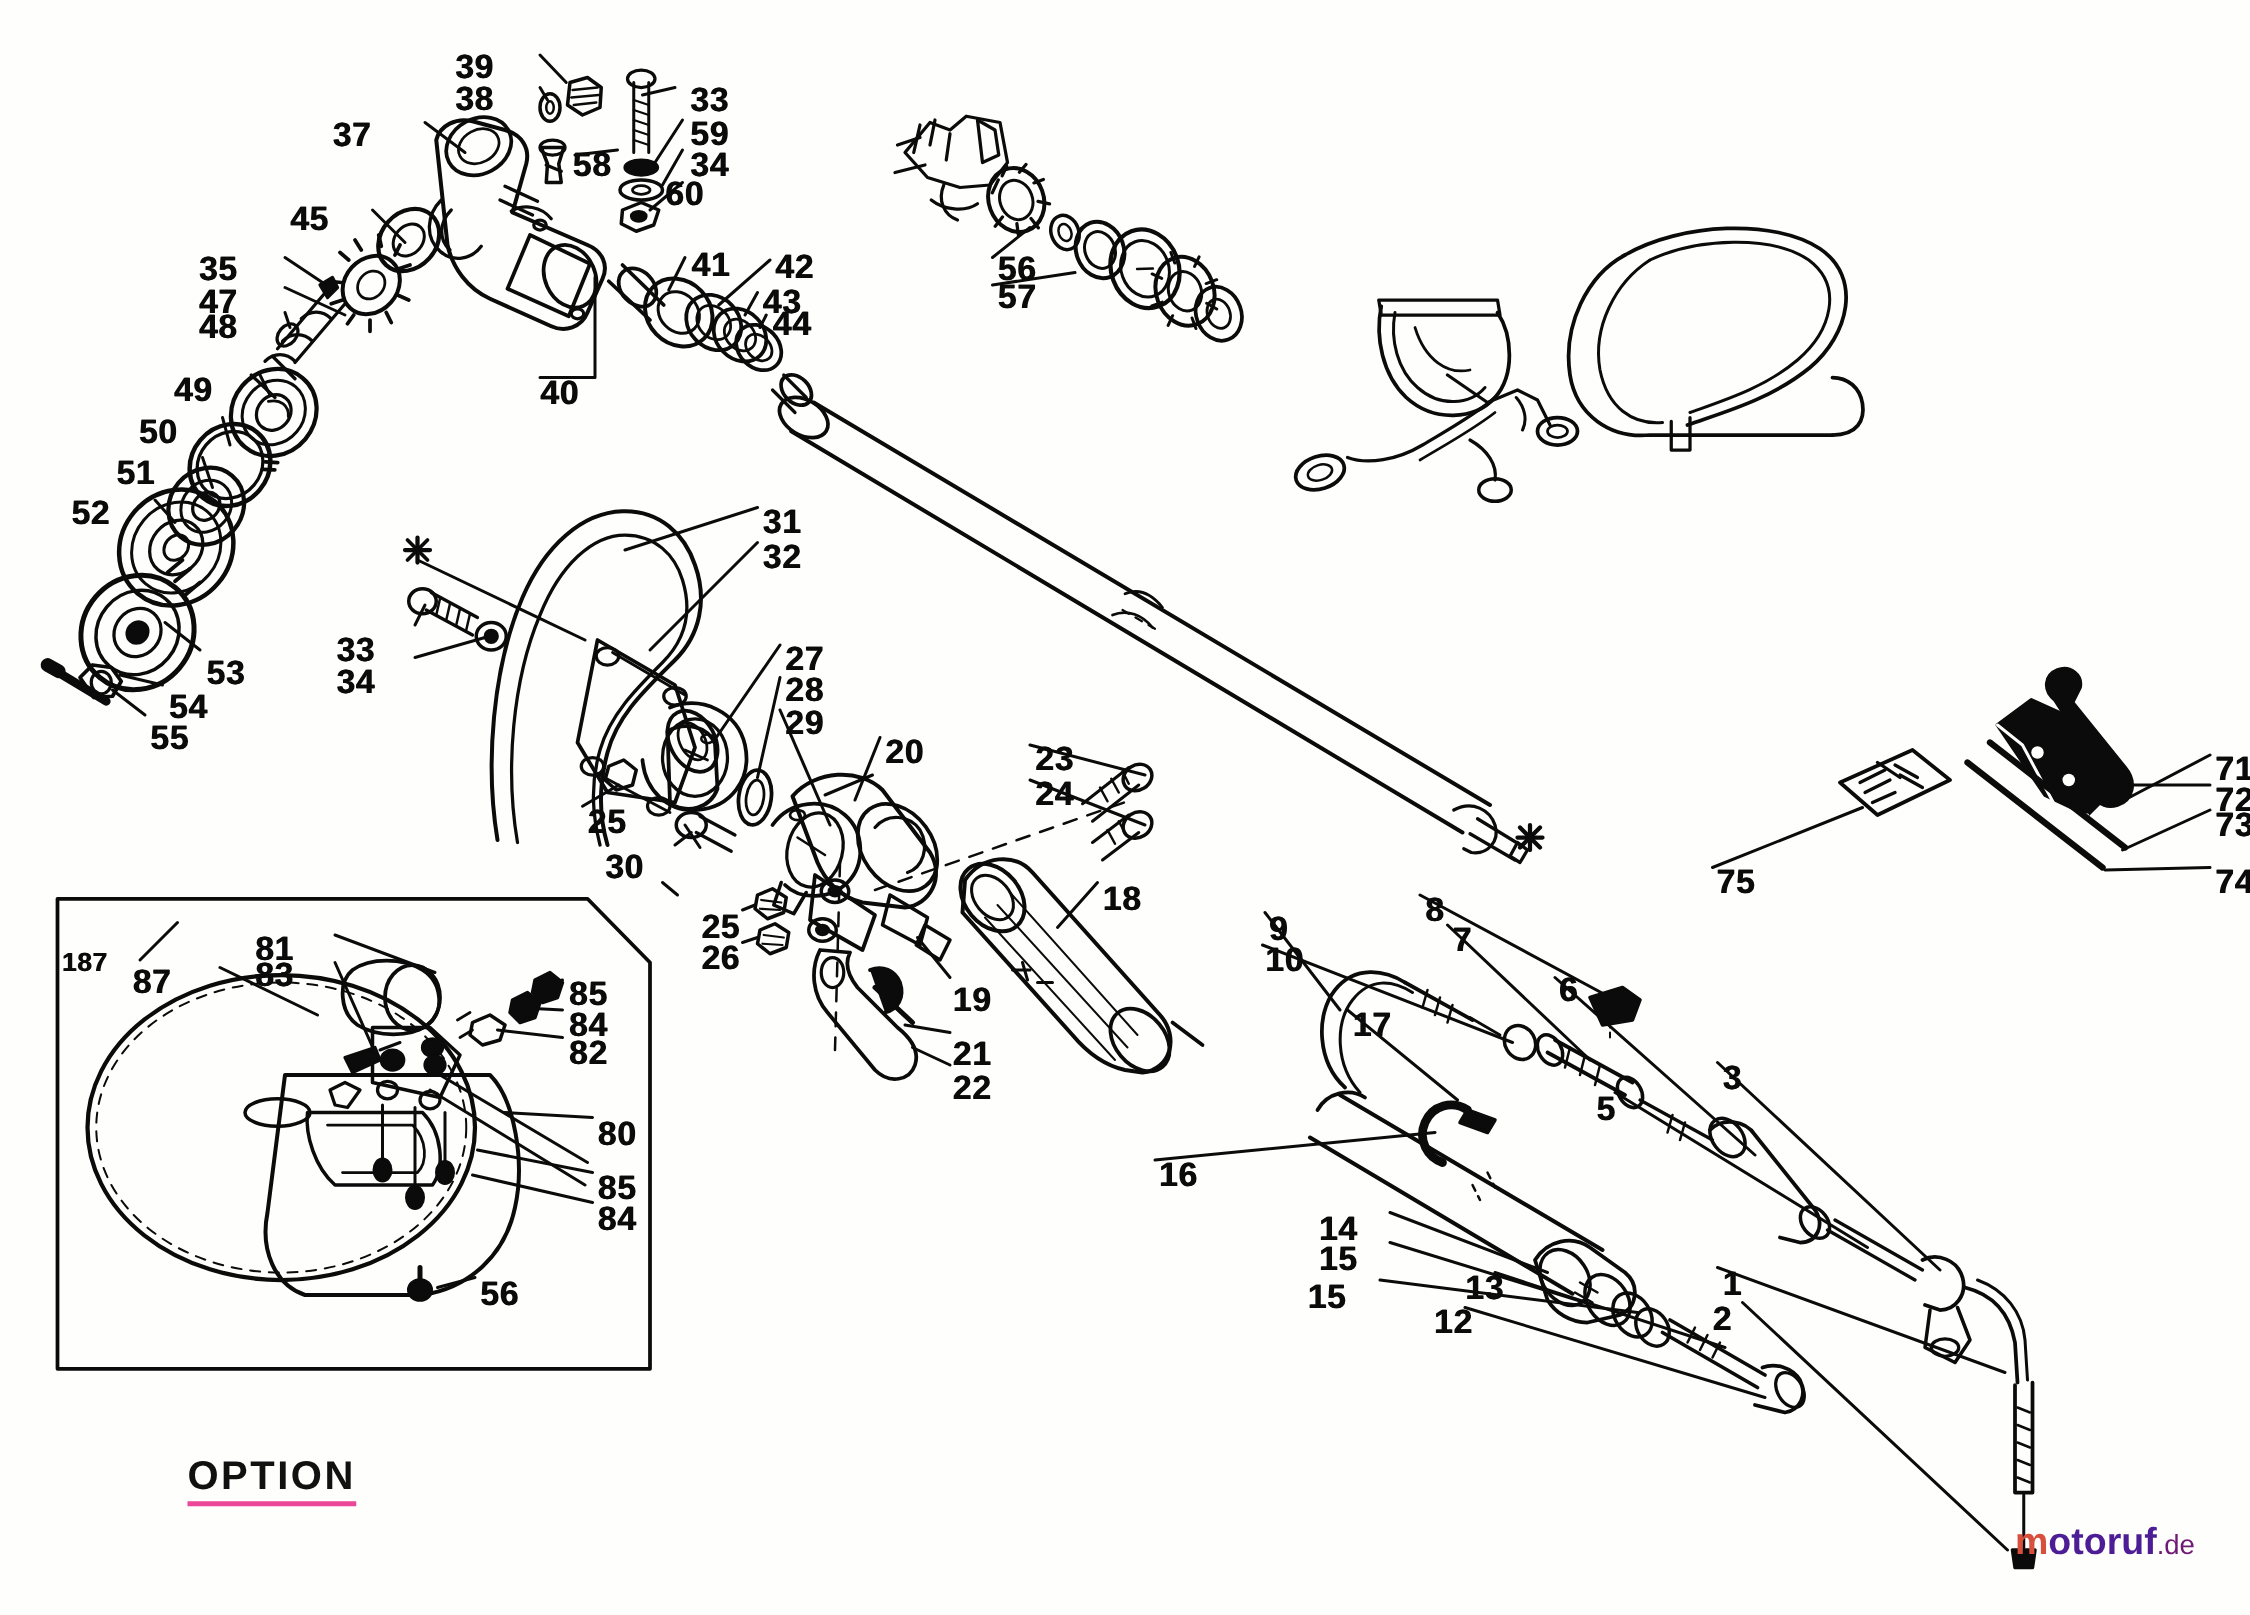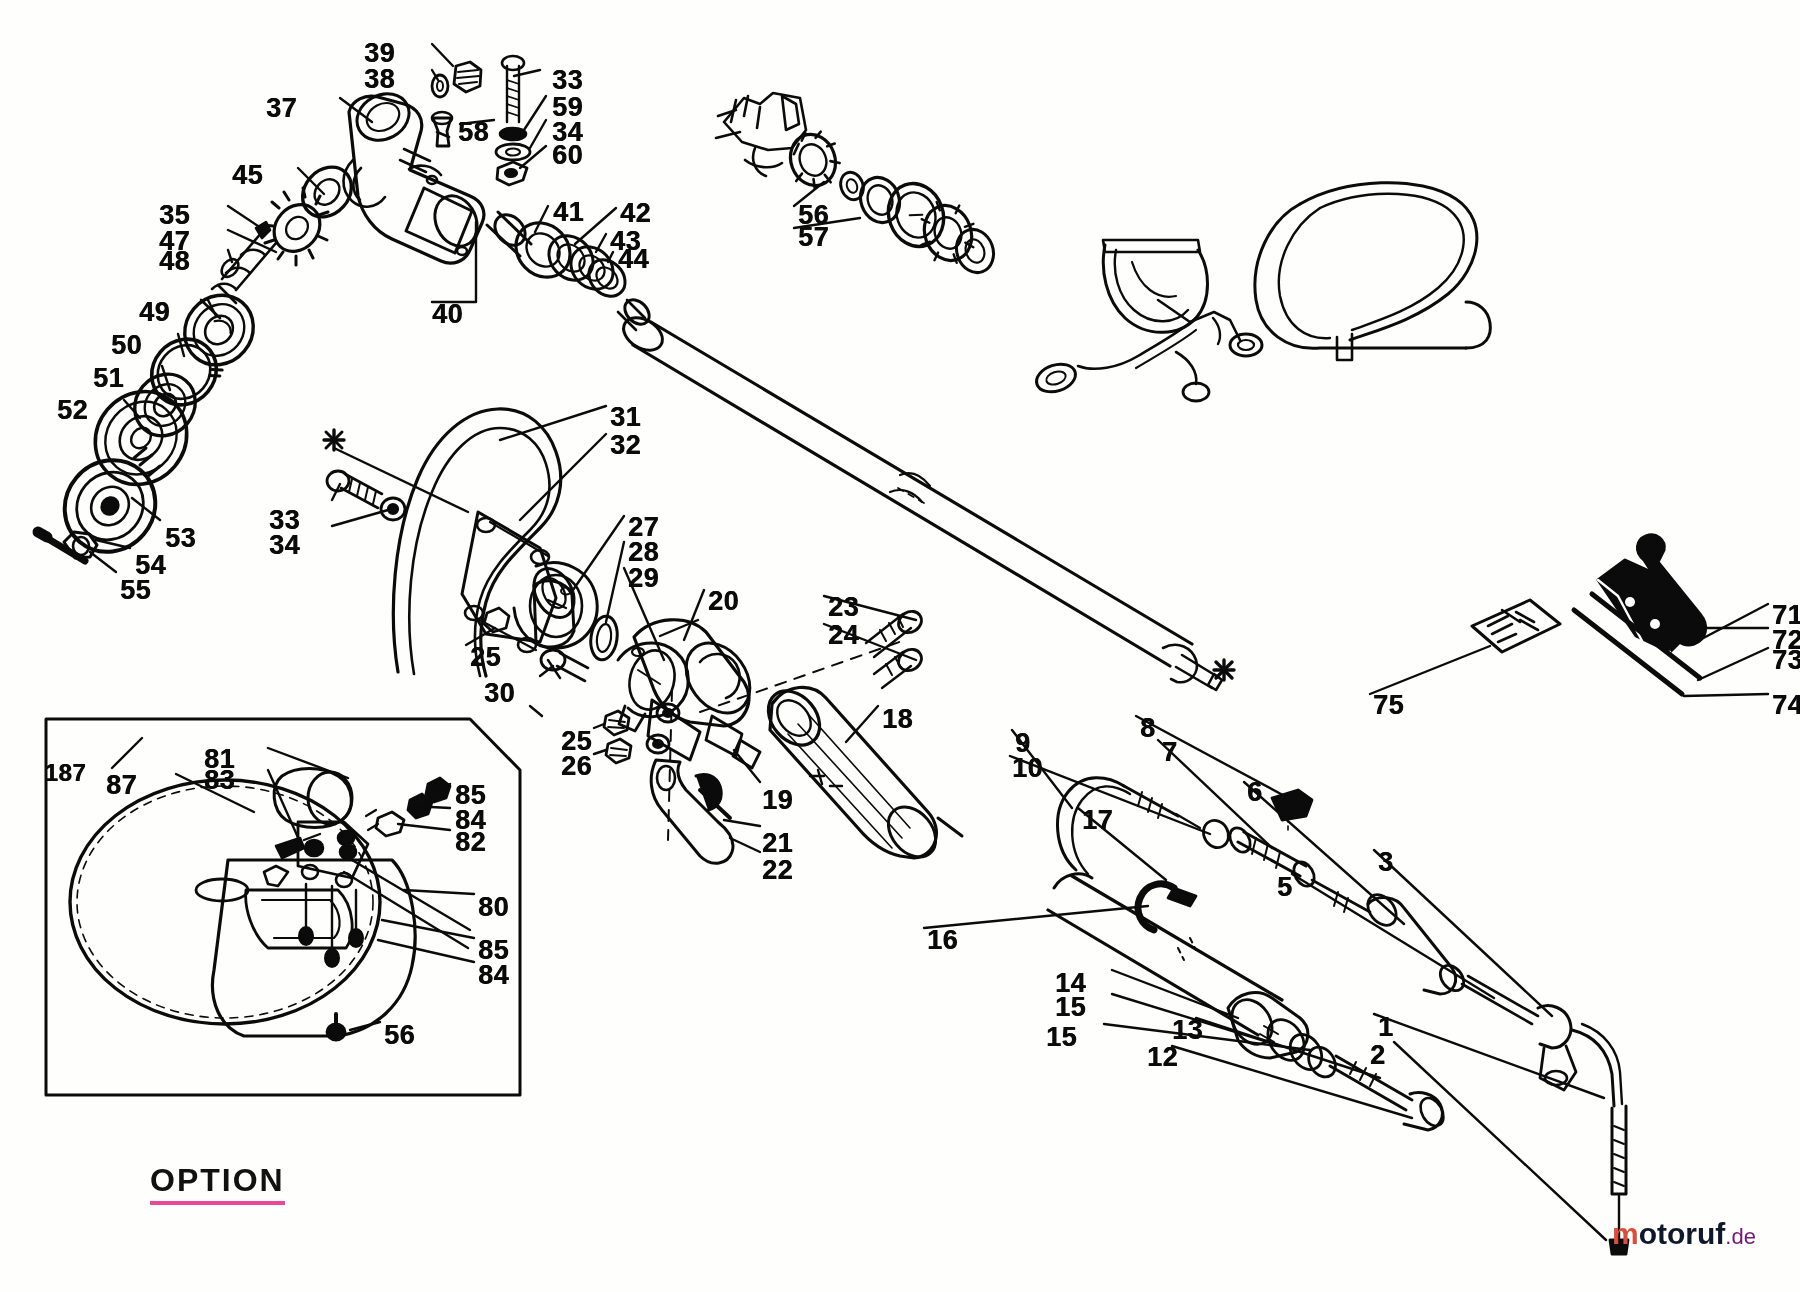--- a/index.html
+++ b/index.html
@@ -2,26 +2,26 @@
 <html><head>
 <meta charset="utf-8">
 <style>
   html,body{margin:0;padding:0;background:#fdfdfb;}
   body{font-family:"Liberation Sans",sans-serif;}
   #stage{position:relative;width:1800px;height:1292px;background:#fefefd;overflow:hidden;}
   svg.layer{position:absolute;left:0;top:0;width:1800px;height:1292px;}
   .lbl{position:absolute;font-family:"Liberation Sans",sans-serif;font-weight:bold;
        font-size:27px;color:#0b0b0b;letter-spacing:0.5px;white-space:nowrap;
        text-shadow:0.6px 0 0 #0b0b0b;}
-  .lbl.sm{font-size:24px;}
+  .lbl.sm{font-size:21px;}
   .optword{position:absolute;font-size:32px;font-weight:bold;letter-spacing:2px;
            border-bottom:4px solid #ec4899;padding-bottom:2px;color:#111;}
   .wm{position:absolute;font-size:30px;font-weight:bold;letter-spacing:0px;}
   .wm .m{color:#d94f3d;}
-  .wm .o{color:#0f172a;}
+  .wm .o{color:#4c1d95;}
   .wm .de{color:#701a75;font-weight:normal;font-size:22px;}
 </style>
 </head>
 <body>
 
 <div id="stage">
 
   <svg class="layer" viewBox="0 0 1800 1292">
     <defs>
       <g id="ring">
@@ -570,21 +570,21 @@
       </g>
     </g>
   </svg>
 
   <div id="labels">
       <div class="lbl" style="left: 395px; top: 38px; transform: translateX(-100%);">39</div>
       <div class="lbl" style="left: 395px; top: 64px; transform: translateX(-100%);">38</div>
       <div class="lbl" style="left: 552px; top: 65px;">33</div>
       <div class="lbl" style="left: 552px; top: 92px;">59</div>
       <div class="lbl" style="left: 552px; top: 117px;">34</div>
-      <div class="lbl" style="left: 552px; top: 140px;">60</div>
+      <div class="lbl" style="left: 532px; top: 140px;">60</div>
       <div class="lbl" style="left: 458px; top: 117px;">58</div>
       <div class="lbl" style="left: 297px; top: 93px; transform: translateX(-100%);">37</div>
       <div class="lbl" style="left: 263px; top: 160px; transform: translateX(-100%);">45</div>
       <div class="lbl" style="left: 190px; top: 200px; transform: translateX(-100%);">35</div>
       <div class="lbl" style="left: 190px; top: 226px; transform: translateX(-100%);">47</div>
       <div class="lbl" style="left: 190px; top: 246px; transform: translateX(-100%);">48</div>
       <div class="lbl" style="left: 170px; top: 297px; transform: translateX(-100%);">49</div>
       <div class="lbl" style="left: 142px; top: 330px; transform: translateX(-100%);">50</div>
       <div class="lbl" style="left: 124px; top: 363px; transform: translateX(-100%);">51</div>
       <div class="lbl" style="left: 88px; top: 395px; transform: translateX(-100%);">52</div>

